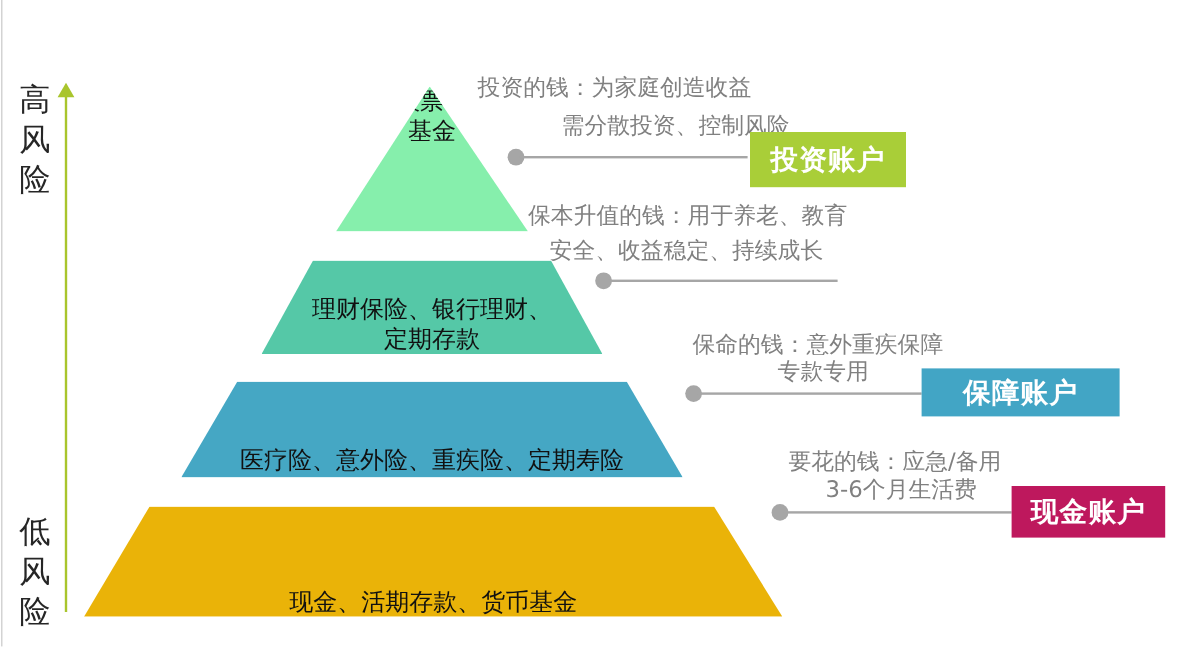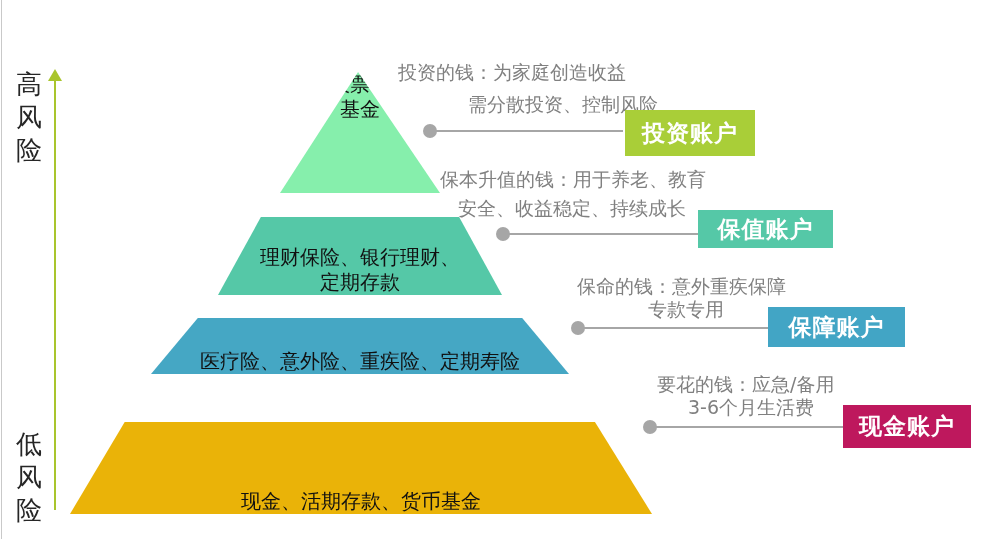--- a/index.html
+++ b/index.html
@@ -17,34 +17,34 @@
     border-left:7px solid transparent;border-right:7px solid transparent;
     border-bottom:12px solid #a9c52d;}
 
   
   .layer{position:absolute;display:flex;align-items:flex-end;justify-content:center;
     color:#111;font-size:20px;line-height:25px;text-align:center;white-space:pre-line;}
   .layer-1{left:280px;top:72px;width:160px;height:121px;background:#86efac;
     clip-path:polygon(48.8% 0,0 100%,100% 100%);align-items:flex-start;padding-bottom:10px;box-sizing:border-box;}
   .layer-2{left:218px;top:217px;width:284px;height:78px;background:#55c8a7;
     clip-path:polygon(15.1% 0,84.9% 0,100% 100%,0 100%);padding-top:10px;box-sizing:border-box;}
-  .layer-3{left:151px;top:318px;width:418px;height:56px;background:#45a7c4;
-    clip-path:polygon(11.2% 0,88.8% 0,100% 100%,0 100%);padding-top:8px;box-sizing:border-box;}
+  .layer-3{left:151px;top:318px;width:418px;height:80px;background:#45a7c4;
+    clip-path:polygon(11.2% 0,88.8% 0,100% 100%,0 100%);padding-top:8px;box-sizing:border-box;font-family:Liberation Mono, monospace;}
   .layer-4{left:70px;top:422px;width:582px;height:92px;background:#eab308;
     clip-path:polygon(9.4% 0,90.2% 0,100% 100%,0 100%);padding-top:6px;box-sizing:border-box;}
 
   
   .note{position:absolute;color:#808080;font-size:19px;white-space:nowrap;}
   .dot{position:absolute;width:14px;height:14px;border-radius:50%;background:#a6a6a6;}
   .lead{position:absolute;height:2px;background:#a6a6a6;}
   .badge{position:absolute;display:flex;align-items:center;justify-content:center;
     color:#ffffff;font-size:23px;font-weight:bold;letter-spacing:1px;white-space:nowrap;}
   .badge-1{left:625px;top:110px;width:130px;height:46px;background:#a9ce38;}
   .badge-2{left:698px;top:210px;width:135px;height:38px;background:#55c8a7;}
-  .badge-3{left:768px;top:307px;width:137px;height:40px;background:#42a5c5;}
+  .badge-3{left:768px;top:307px;width:165px;height:40px;background:#42a5c5;}
   .badge-4{left:843px;top:405px;width:128px;height:43px;background:#be185d;}
 </style>
 </head>
 <body>
 
 <div id="stage">
   <div class="edge-line"></div>
 
   <div class="axis-label" style="top:68px;">高
 风
@@ -75,23 +75,20 @@
   <div class="dot" style="left:423px;top:124px;"></div>
   <div class="lead" style="left:433px;top:130px;width:190px;"></div>
   <div class="badge badge-1">
     <span>投资账户</span>
   </div>
 
   <div class="note" style="left:458px;top:196px;">安全、收益稳定、持续成长</div>
   <div class="note" style="left:440px;top:167px;">保本升值的钱：用于养老、教育</div>
   <div class="dot" style="left:496px;top:227px;"></div>
   <div class="lead" style="left:506px;top:233px;width:192px;"></div>
-  <div class="badge badge-2">
-    <span>保值账户</span>
-  </div>
 
   <div class="note" style="left:577px;top:274px;">保命的钱：意外重疾保障</div>
   <div class="note" style="left:648px;top:297px;">专款专用</div>
   <div class="dot" style="left:571px;top:321px;"></div>
   <div class="lead" style="left:581px;top:327px;width:187px;"></div>
   <div class="badge badge-3">
     <span>保障账户</span>
   </div>
 
   <div class="note" style="left:657px;top:372px;">要花的钱：应急/备用</div>

